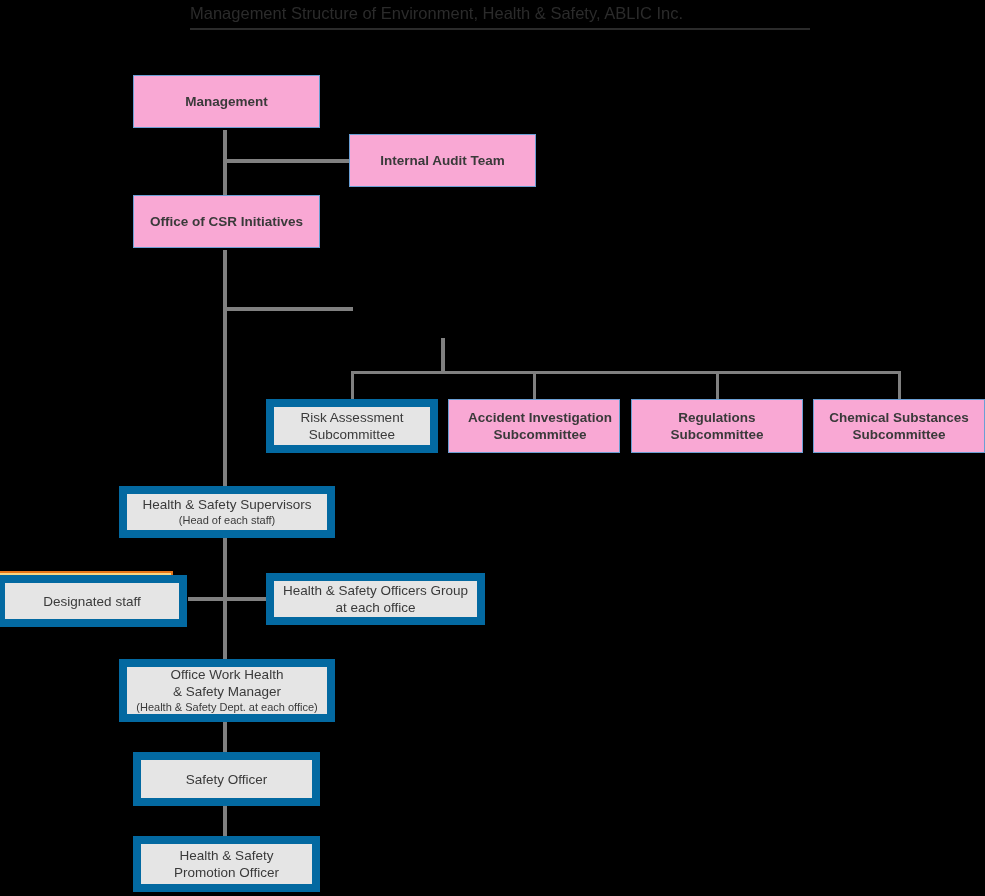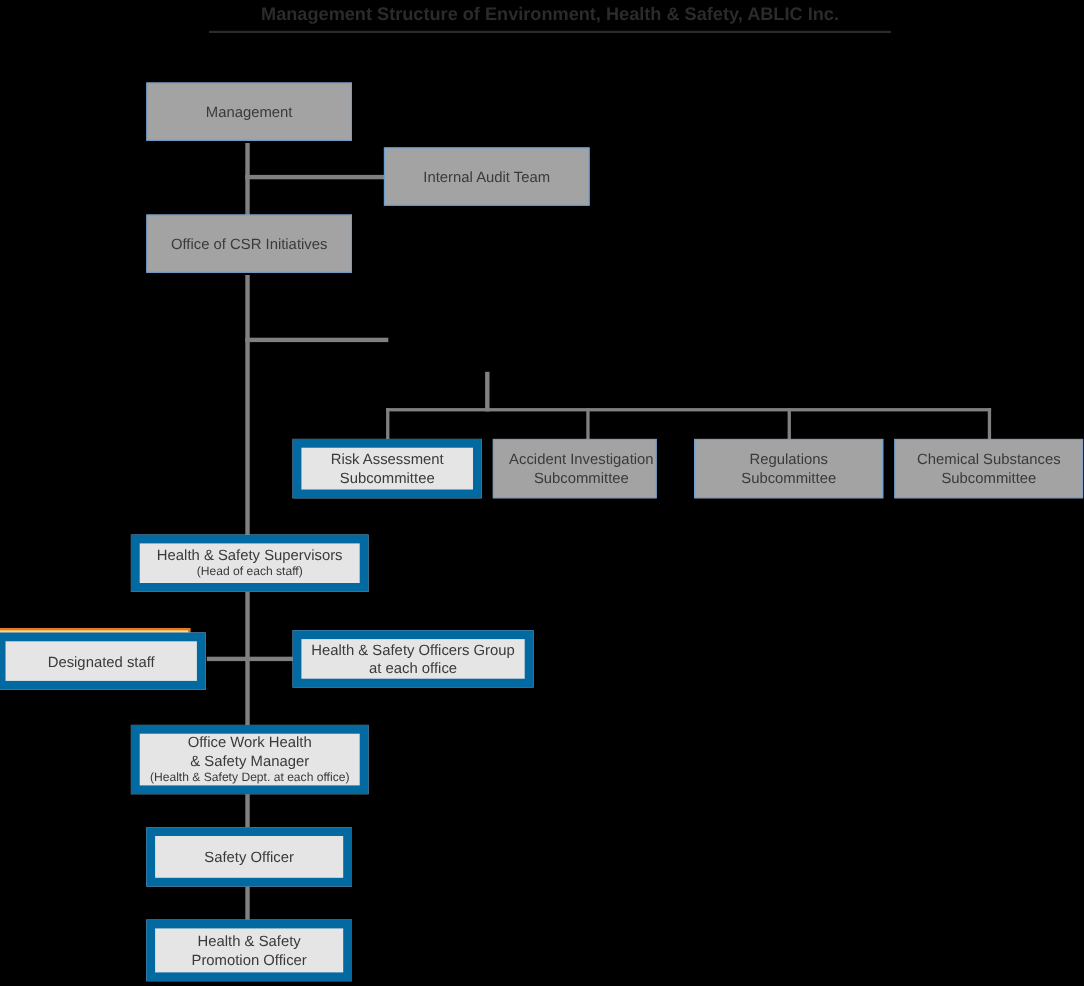--- a/index.html
+++ b/index.html
@@ -19,23 +19,23 @@
   }
 
   
   .chart-title {
     position: absolute;
     left: 190px;
     top: 0px;
     width: 620px;
     height: 28px;
     line-height: 26px;
-    text-align: center;
+    text-align: left;
     font-size: 16.5px;
-    font-weight: 700;
+    font-weight: 400;
     color: #2b2b2b;
     border-bottom: 2px solid #2b2b2b;
     white-space: nowrap;
   }
 
   
   .conn {
     position: absolute;
     background: #808080;
   }
@@ -57,22 +57,23 @@
     line-height: 17px;
     white-space: nowrap;
   }
   .node .t2 {
     font-size: 11px;
     color: #3a3a3a;
     line-height: 15px;
     white-space: nowrap;
   }
   .node.blue {
-    background: #a3a3a3;
+    background: #f9a8d4;
     border: 1.5px solid #6b9fd4;
+    font-weight: bold;
   }
   .node.amber {
     background: #e5e5e5;
     border: 8px solid #0369a1;
   }
   .shadow-box {
     position: absolute;
     box-sizing: border-box;
     background: #fbd581;
     border: 2px solid #e8761a;
@@ -122,21 +123,21 @@
   <div class="node blue" style="left:133px; top:195px; width:187px; height:53px;">
     <span class="t1">Office of CSR Initiatives</span>
   </div>
 
 
   <div class="node amber" style="left:266px; top:399px; width:172px; height:54px;">
     <span class="t1">Risk Assessment</span>
     <span class="t1">Subcommittee</span>
   </div>
 
-  <div class="node blue" style="left:448px; top:399px; width:149px; height:54px;padding-left:12px;">
+  <div class="node blue" style="left:448px; top:399px; width:172px; height:54px;padding-left:12px;">
     <span class="t1">Accident Investigation</span>
     <span class="t1">Subcommittee</span>
   </div>
 
   <div class="node blue" style="left:631px; top:399px; width:172px; height:54px;">
     <span class="t1">Regulations</span>
     <span class="t1">Subcommittee</span>
   </div>
 
   <div class="node blue" style="left:813px; top:399px; width:172px; height:54px;text-align:right;">

